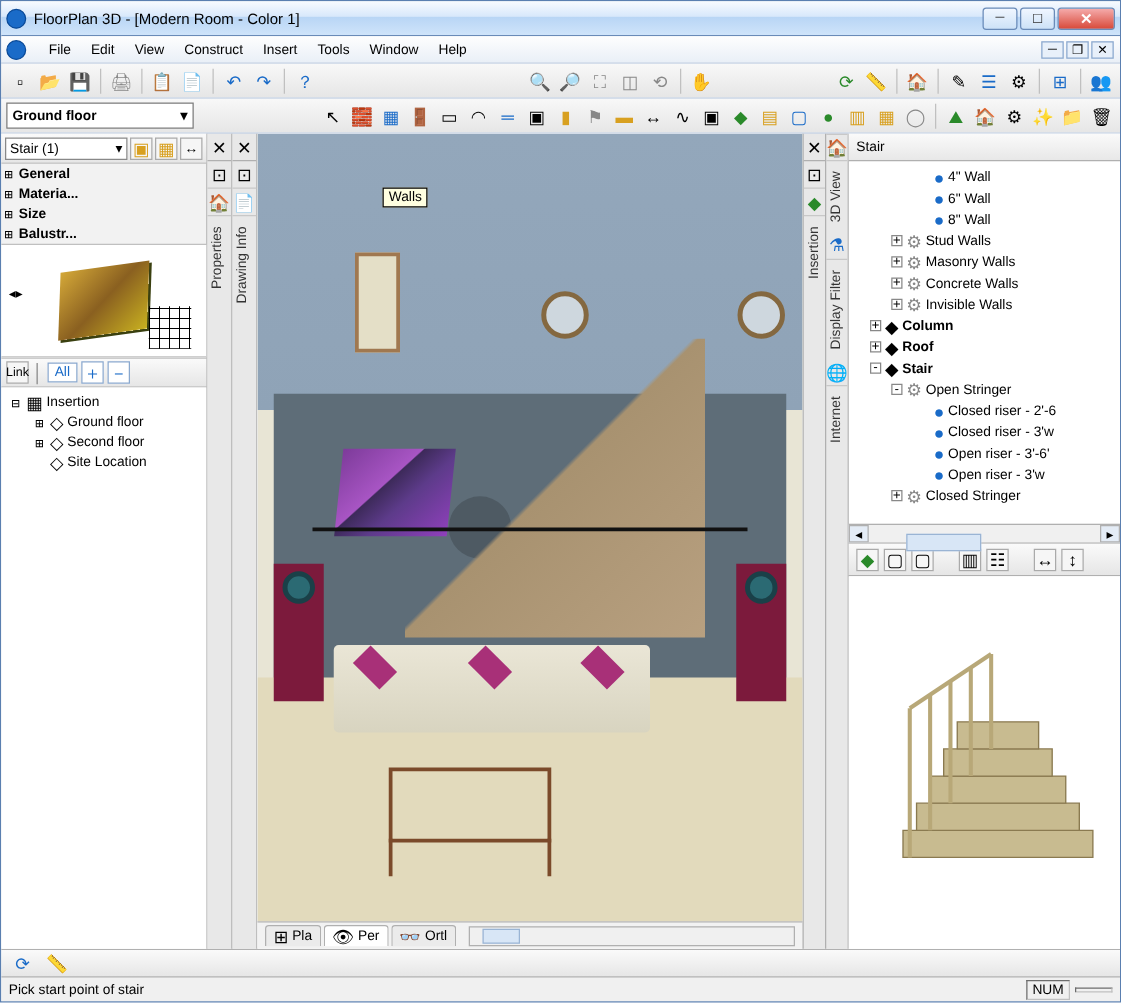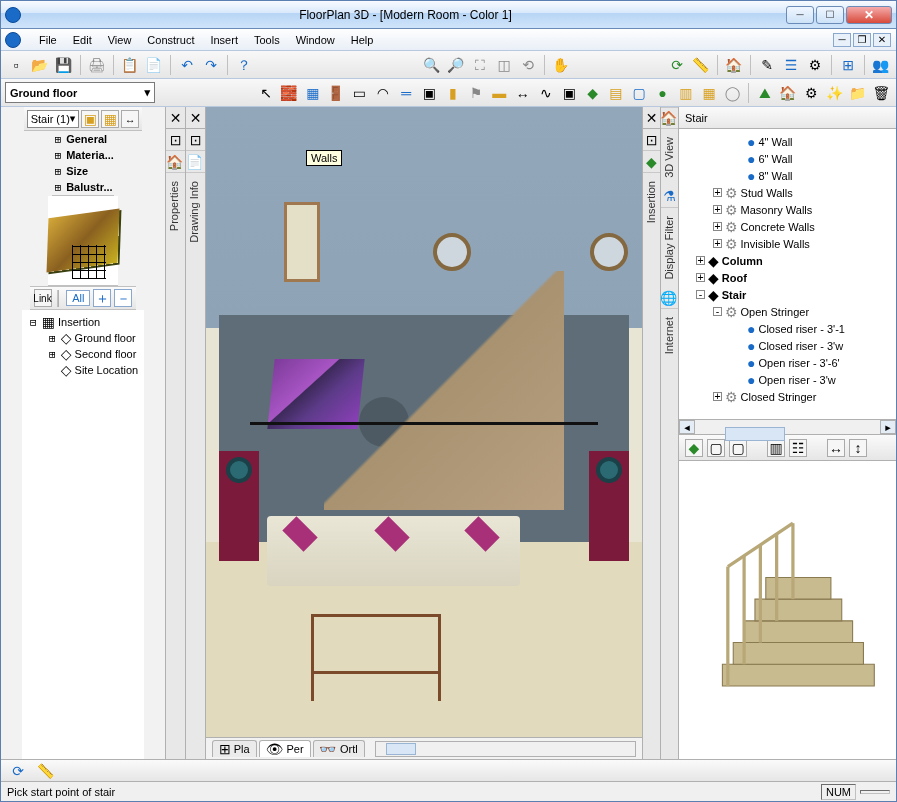--- a/index.html
+++ b/index.html
@@ -1,21 +1,21 @@
 <!DOCTYPE html>
 <html><head>
 <meta charset="utf-8">
 <style>
 * { box-sizing: border-box; margin: 0; padding: 0; font-family: "Segoe UI", Tahoma, sans-serif; font-size: 11px; }
 body { background: #fff; width: 897px; height: 802px; overflow: hidden; border: 1px solid #5a7fb0; }
 
 
 .titlebar { height: 28px; background: linear-gradient(to bottom, #f8fbff, #d8e8fb 45%, #b8d5f5 46%, #cfe4fa); display: flex; align-items: center; padding: 0 4px; border-bottom: 1px solid #6a8bb8; }
 .titlebar .app-icon { width: 16px; height: 16px; background: #1a6bc8; border-radius: 8px; margin-right: 6px; border: 1px solid #0a4a98; }
-.titlebar .title-text { color: #000; flex: 1; font-size: 12px; text-align: center; }
+.titlebar .title-text { color: #000; flex: 1; font-size: 12px; }
 .titlebar .win-btn { width: 28px; height: 18px; margin-left: 2px; border: 1px solid #6a8bb8; background: linear-gradient(to bottom, #f0f6ff, #cde2f7); border-radius: 3px; display: flex; align-items: center; justify-content: center; font-size: 10px; color: #333; }
 .titlebar .win-close { background: linear-gradient(to bottom, #f5abab, #d84a3a); width: 46px; color: #fff; font-weight: bold; font-size: 12px; }
 
 
 .menubar { height: 22px; background: linear-gradient(to bottom, #fefefe, #e9eff7); display: flex; align-items: center; padding: 0 4px; border-bottom: 1px solid #b8c8de; }
 .menubar .mdi-icon { width: 16px; height: 16px; margin-right: 10px; background: #1a6bc8; border-radius: 8px; border: 1px solid #0a4a98; }
 .menubar .menu-item { padding: 3px 8px; cursor: default; color: #000; }
 .menubar .spacer { flex: 1; }
 .menubar .mdi-btn { width: 18px; height: 14px; margin: 0 1px; border: 1px solid #8aa8ce; background: #e8f0fa; display: inline-flex; align-items: center; justify-content: center; font-size: 10px; }
 
@@ -23,21 +23,21 @@
 .toolbar-row { height: 28px; background: linear-gradient(to bottom, #f8f8f8, #e6e6e6); border-bottom: 1px solid #b8c8de; display: flex; align-items: center; padding: 0 4px; gap: 2px; }
 .tb-btn { width: 22px; height: 22px; display: flex; align-items: center; justify-content: center; border: 1px solid transparent; border-radius: 2px; }
 .tb-sep { width: 1px; height: 20px; background: #c0c0c0; margin: 0 3px; }
 .floor-dd { width: 155px; height: 21px; border: 1px solid #7a7a7a; background: #fff; display: flex; align-items: center; padding: 0 4px; font-weight: bold; font-size: 13px; }
 .floor-dd .dd-arrow { margin-left: auto; }
 .toolbar-row.second { justify-content: flex-start; }
 .tool-spacer { flex: 1; }
 
 
 .main-area { display: flex; height: calc(100% - 28px - 22px - 56px - 22px - 20px); }
-.panel-left { width: 165px; background: #f2f2f2; border-right: 1px solid #b0b0b0; display: flex; flex-direction: column; align-items: center; }
+.panel-left { width: 165px; background: #f2f2f2; border-right: 1px solid #b0b0b0; display: flex; flex-direction: column; }
 .panel-left .prop-head { height: 24px; display: flex; align-items: center; gap: 2px; padding: 0 3px; border-bottom: 1px solid #c0c0c0; background: linear-gradient(to bottom,#fafafa,#e6e6e6); }
 .stair-dd { flex: 1; border: 1px solid #888; background: #fff; height: 18px; padding: 0 3px; display:flex; align-items:center; }
 .stair-dd .dd-arrow{margin-left:auto;}
 .tiny-btn { width: 18px; height: 18px; border: 1px solid #aaa; background:#f6f6f6; display:inline-flex;align-items:center;justify-content:center;}
 
 .prop-grid { border-bottom:1px solid #c0c0c0; }
 .prop-grid .hdr { display:flex; background:linear-gradient(to bottom,#fff,#e8e8e8); border-bottom:1px solid #c0c0c0; height:18px;}
 .prop-grid .hdr div { padding:1px 4px; border-right:1px solid #c0c0c0; font-size:11px;}
 .prop-grid .hdr .p {width:85px;}
 .prop-grid .row { display:flex; align-items:center; height:16px; }
@@ -581,21 +581,21 @@
           <span class="pm">-</span>
           <span class="ico gray">⚙</span>
           <span>Open Stringer</span>
         </div>
       <div class="n">
           <span class="sp"></span>
           <span class="sp"></span>
           <span class="sp"></span>
           <span class="sp"></span>
           <span class="bullet">●</span>
-          <span>Closed riser - 3'-1</span>
+          <span>Closed riser - 2'-6</span>
         </div>
       <div class="n">
           <span class="sp"></span>
           <span class="sp"></span>
           <span class="sp"></span>
           <span class="sp"></span>
           <span class="bullet">●</span>
           <span>Closed riser - 3'w</span>
         </div>
       <div class="n">

